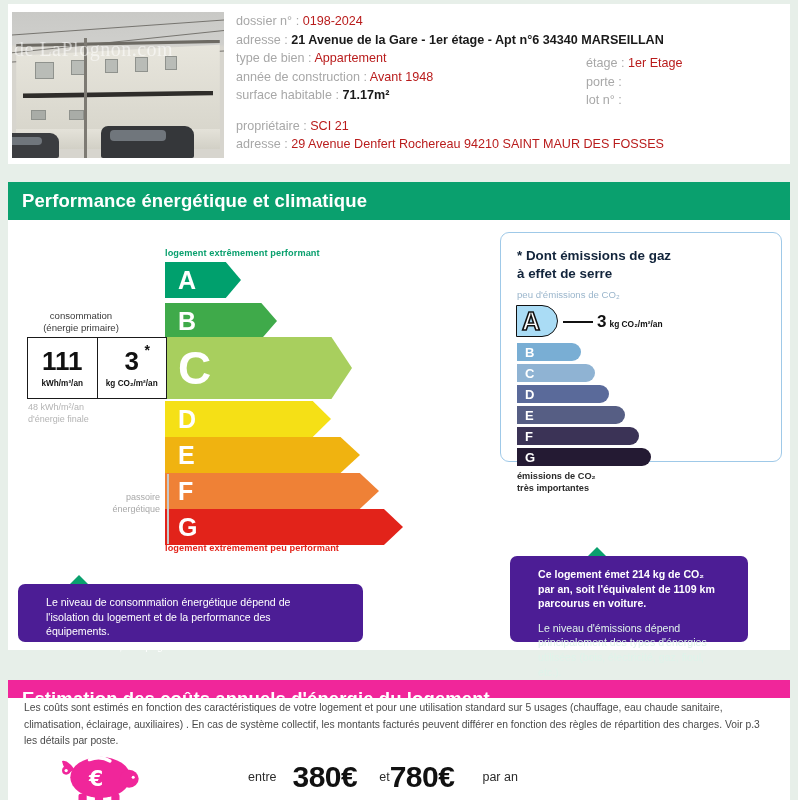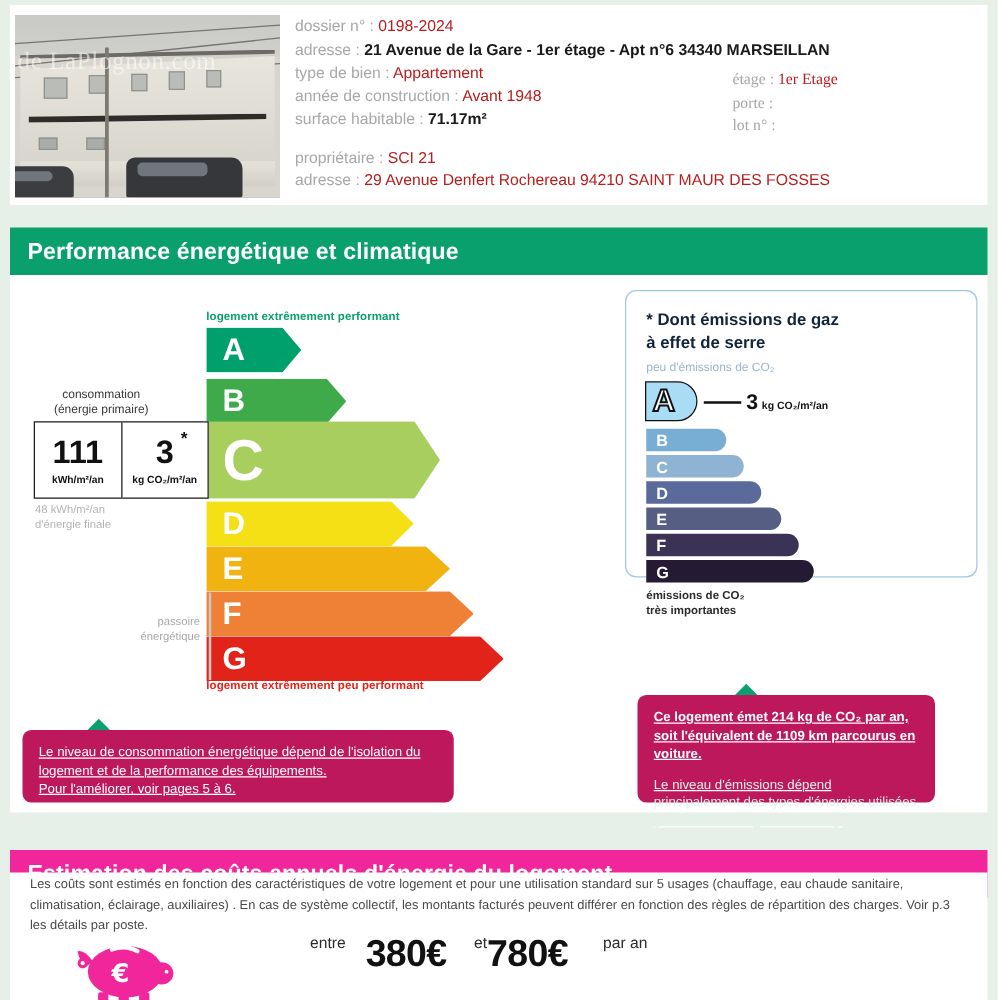--- a/index.html
+++ b/index.html
@@ -60,21 +60,21 @@
   }
   .photo-wall {
     position:absolute; left:2%; bottom:6%; width:96%; height:14%;
     background:linear-gradient(#e4e2d9,#d2d0c6);
   }
 
   .info-text { position:absolute; left:228px; top:8px; right:8px; }
   .irow { font-size:12.6px; color:#a8a8a8; line-height:18.5px; white-space:nowrap; }
   .irow .v { color:#b91c1c; }
   .irow .vb { color:#1a1a1a; font-weight:bold; }
-  .info-right { position:absolute; left:578px; top:50px;font-family:Liberation Serif, serif; }
+  .info-right { position:absolute; left:578px; top:50px; }
   .spacer-row { height:12px; }
 
   
   .sec-head {
     position:absolute; left:8px; width:782px; height:38px;
     display:flex; align-items:center;
     color:#fff; font-size:18.5px; font-weight:bold; padding-left:14px;
     letter-spacing:.1px;
   }
   .sec-green { background:#0aa06e; top:182px; }
@@ -166,22 +166,22 @@
   .ges-conn { position:absolute; left:62px; top:88px; width:30px; height:1.8px; background:#111; }
   .ges-val { position:absolute; left:96px; top:79px; font-size:17px; font-weight:bold; color:#111; }
   .ges-val em { font-style:normal; font-size:8.4px; font-weight:bold; margin-left:3px; }
   .ges-foot {
     position:absolute; left:16px; top:196px;
     font-size:9.2px; color:#2b2b2b; line-height:11.8px; font-weight:bold;
   }
 
   
   .callout {
-    position:absolute; background:#be185d; border-radius:7px;
-    color:#fff; padding:11px 13px;text-decoration:underline;
+    position:absolute; background:#4c1d95; border-radius:7px;
+    color:#fff; padding:11px 28px;
   }
   .callout .tip {
     position:absolute; top:-9px; width:0; height:0;
     border-left:9px solid transparent; border-right:9px solid transparent;
     border-bottom:9px solid #0aa06e;
   }
   .co-left { left:18px; top:584px; width:345px; height:58px; }
   .co-left .tip { left:52px; }
   .co-left p { font-size:10.6px; line-height:14.6px; }
   .co-right { left:510px; top:556px; width:238px; height:86px; }
@@ -192,21 +192,21 @@
   
   .cost-card {
     position:absolute; left:8px; top:698px; width:782px; height:102px;
     background:#fff;
   }
   .cost-note {
     position:absolute; left:16px; top:2px; width:740px;
     font-size:10.3px; color:#4a4a4a; line-height:16.5px;
   }
   .piggy { position:absolute; left:48px; top:52px; width:86px; height:52px; }
-  .cost-row { position:absolute; left:240px; top:49px; display:flex; align-items:flex-start; }
+  .cost-row { position:absolute; left:240px; top:62px; display:flex; align-items:center; }
   .w-entre, .w-et, .w-paran { font-size:12.5px; color:#2b2b2b; }
   .amount { font-size:30px; font-weight:bold; color:#111; letter-spacing:-.5px; }
 </style>
 </head>
 <body>
 
 <div class="page">
 
   <div class="info-card">
 

